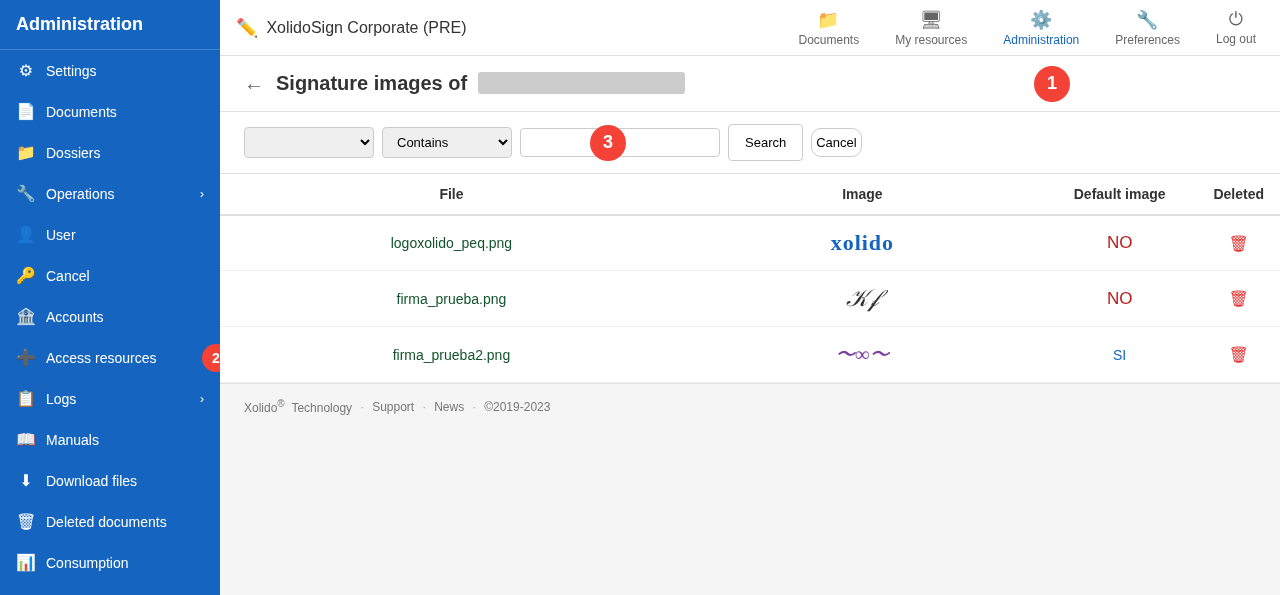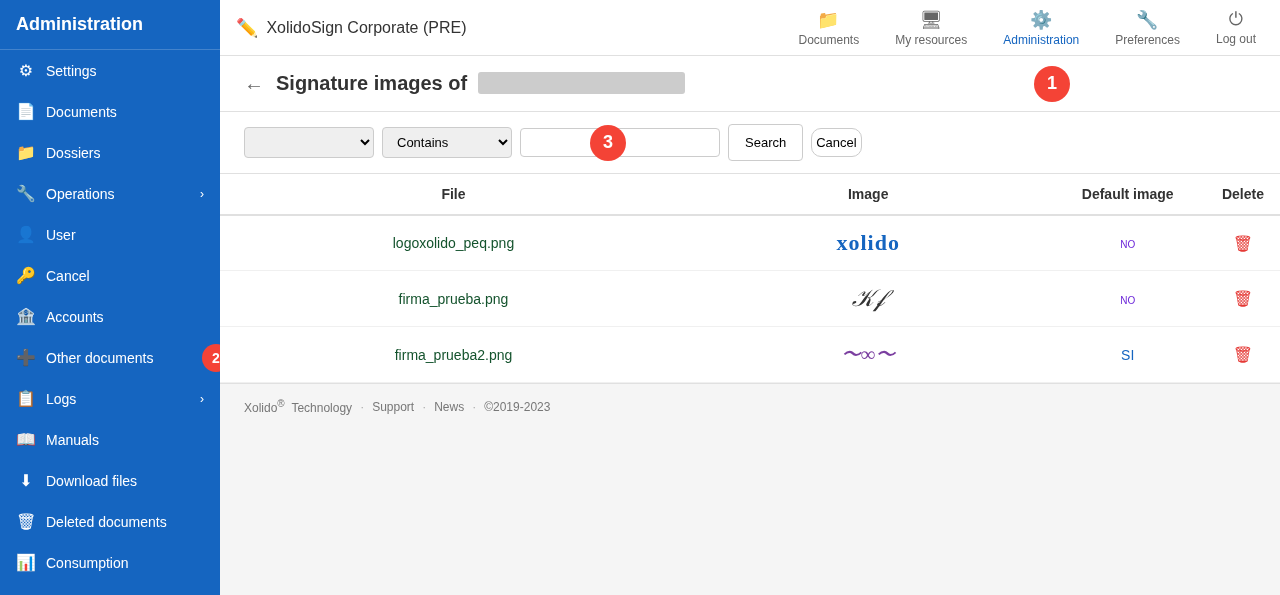--- a/index.html
+++ b/index.html
@@ -247,21 +247,21 @@
     }
     tbody td {
       padding: 14px 16px;
       text-align: center;
     }
     .file-link {
       color: #14532d;
       text-decoration: none;
       font-size: 14px;
     }
-    .default-no { color: #6d28d9; font-size: 10px; cursor: pointer; margin-top: 20px; }
+    .default-no { color: #b91c1c; font-size: 17px; cursor: pointer; margin-top: 20px; }
     .default-si { color: #1565c0; font-size: 14px; cursor: pointer; }
     .delete-icon { color: #e53935; cursor: pointer; font-size: 16px; }
 
     
     .img-xolido {
       font-family: 'Georgia', serif;
       font-size: 22px;
       font-weight: bold;
       color: #1565c0;
       letter-spacing: 1px;
@@ -323,21 +323,21 @@
   <div class="sidebar-item">
     <span class="icon">🔑</span>
     <span>Cancel</span>
   </div>
   <div class="sidebar-item">
     <span class="icon">🏦</span>
     <span>Accounts</span>
   </div>
   <div class="sidebar-item" style="position:relative;">
     <span class="icon">➕</span>
-    <span>Other documents</span>
+    <span>Access resources</span>
     <span class="badge-circle">2</span>
   </div>
   <div class="sidebar-item">
     <span class="icon">📋</span>
     <span>Logs</span>
     <span class="chevron">›</span>
   </div>
   <div class="sidebar-item">
     <span class="icon">📖</span>
     <span>Manuals</span>
@@ -413,21 +413,21 @@
       <button class="cancel-btn">Cancel</button>
     </div>
 
     <div class="table-container">
       <table>
         <thead>
           <tr>
             <th class="file-col">File</th>
             <th class="image-col">Image</th>
             <th class="default-col">Default image</th>
-            <th class="delete-col">Delete</th>
+            <th class="delete-col">Deleted</th>
           </tr>
         </thead>
         <tbody>
           <tr>
             <td>
               <a class="file-link" href="#">logoxolido_peq.png</a>
             </td>
             <td>
               <span class="img-xolido">xolido</span>
             </td>

